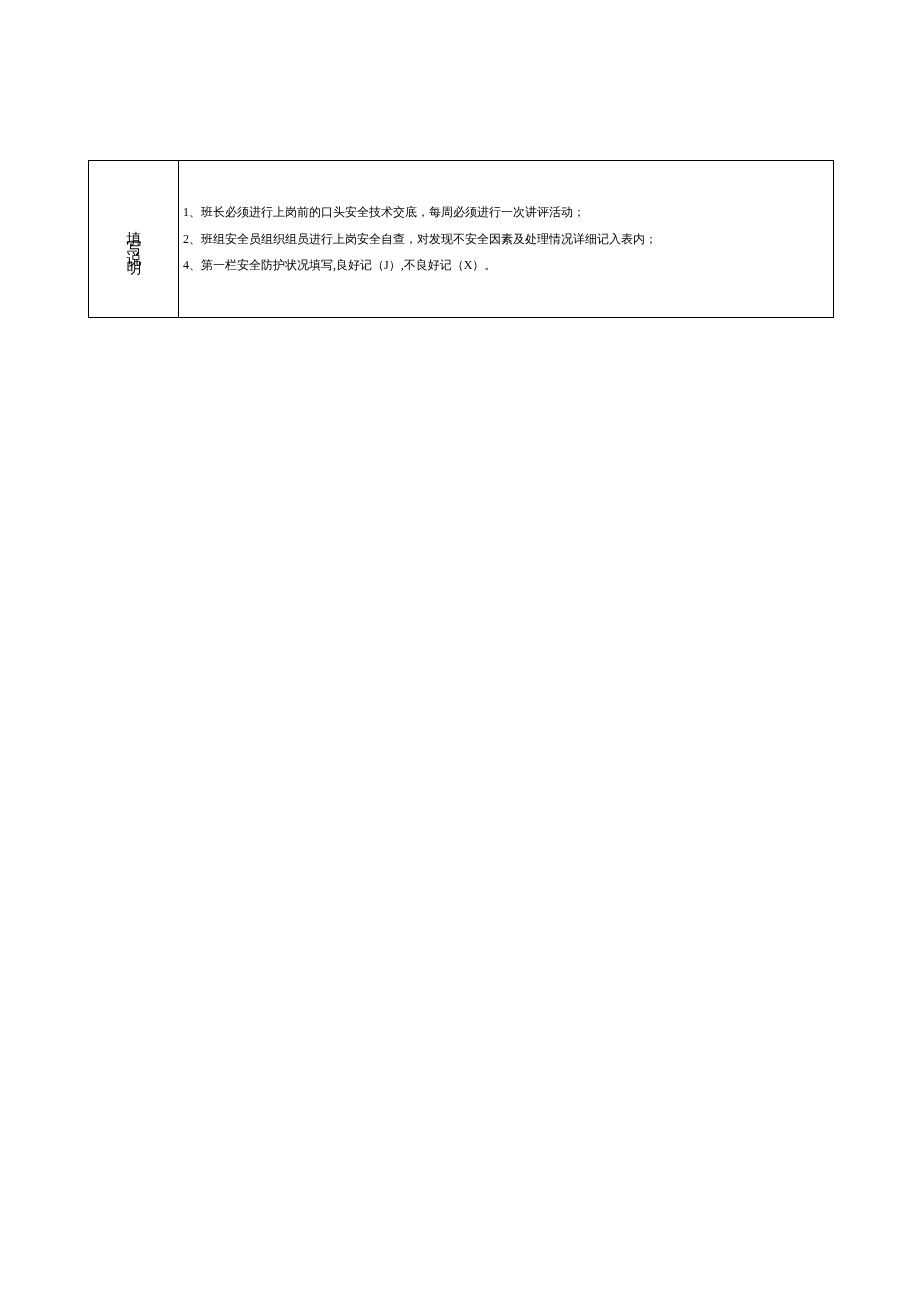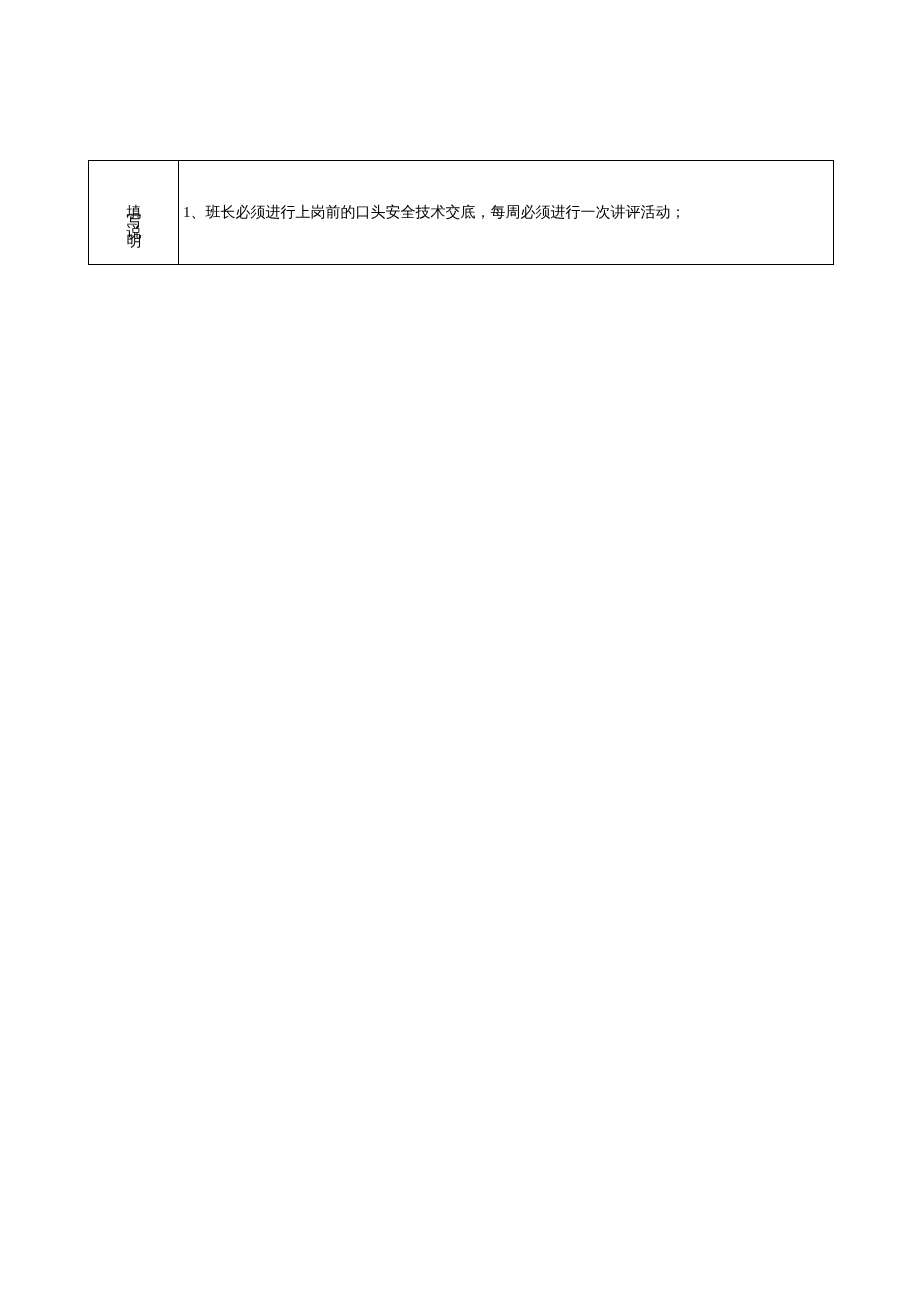--- a/index.html
+++ b/index.html
@@ -36,29 +36,31 @@
       font-size: 15px;
       color: #000;
       letter-spacing: 10px;
       line-height: 1;
     }
     .right-cell {
       flex: 1;
       padding: 38px 4px 38px 4px;
     }
     .line {
-      font-size: 15px;
+      font-size: 12px;
       color: #000;
       line-height: 26.5px;
       white-space: nowrap;
     }
   </style>
 </head>
 <body>
 
 <div class="table-wrapper">
   <div class="left-cell">
     <div class="vertical-text">填写说明</div>
   </div>
   <div class="right-cell">
     <div class="line">1、班长必须进行上岗前的口头安全技术交底，每周必须进行一次讲评活动；</div>
+    <div class="line">2、班组安全员组织组员进行上岗安全自查，对发现不安全因素及处理情况详细记入表内；</div>
+    <div class="line">4、第一栏安全防护状况填写,良好记（J）,不良好记（X）。</div>
   </div>
 </div>
 
 </body></html>

